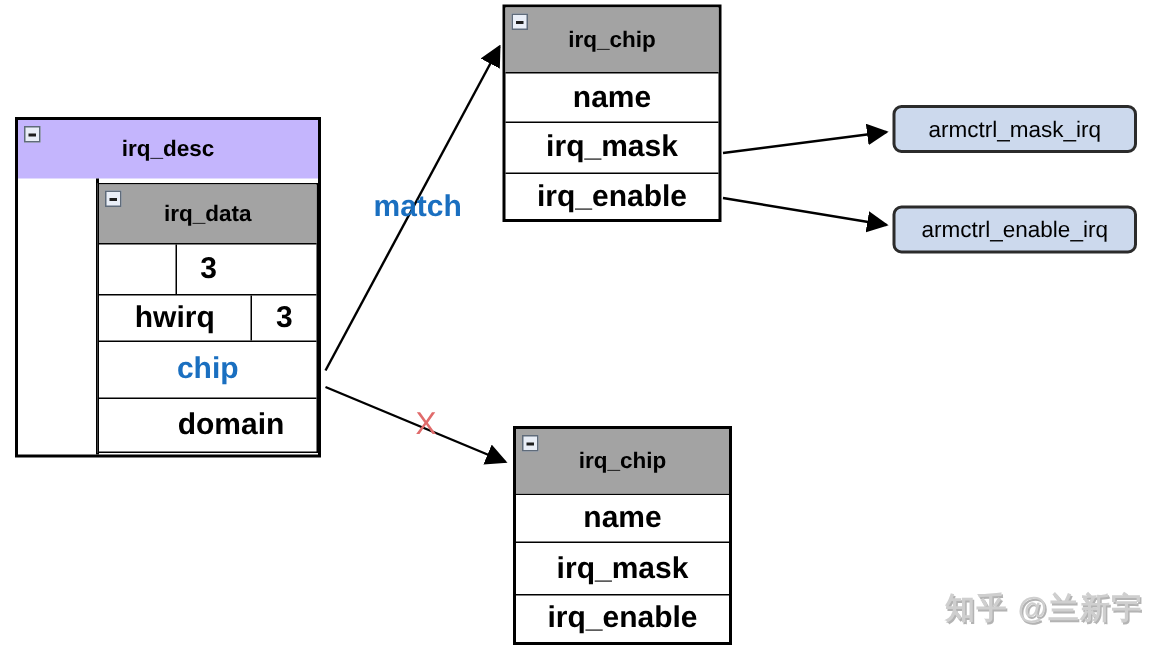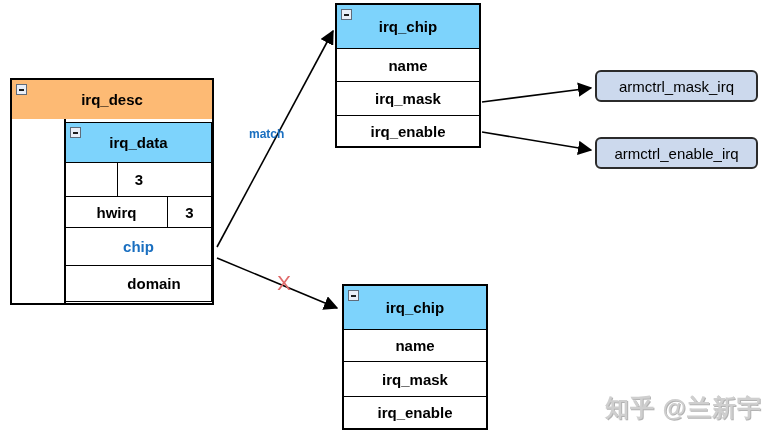--- a/index.html
+++ b/index.html
@@ -3,38 +3,38 @@
 <meta charset="utf-8">
 <style>
   html,body{margin:0;padding:0;}
   body{
     width:768px;height:438px;position:relative;background:#ffffff;
     font-family:"Liberation Sans", sans-serif;overflow:hidden;
   }
   .box{position:absolute;background:#fff;border:2px solid #000;box-sizing:border-box;z-index:2;}
   .hdr{position:relative;display:flex;align-items:center;justify-content:center;
        font-weight:bold;font-size:15px;color:#000;box-sizing:border-box;}
-  .hdr-dark{background:#fdba74;}
-  .hdr-light{background:#7dd3fc;}
+  .hdr-dark{background:#c4b5fd;}
+  .hdr-light{background:#a3a3a3;}
   .collapse{position:absolute;top:4px;left:4px;width:11px;height:11px;box-sizing:border-box;
             background:#e9eef7;border:1px solid #5f6b7a;display:flex;align-items:center;justify-content:center;}
   .collapse::after{content:'';width:5px;height:2px;background:#1d1d1d;}
   .trow{display:flex;align-items:flex-end;justify-content:center;border-top:1.5px solid #000;
-        font-weight:bold;font-size:15px;color:#000;box-sizing:border-box;}
+        font-weight:bold;font-size:20px;color:#000;box-sizing:border-box;}
   .ncell{flex:1;display:flex;align-items:center;justify-content:center;height:100%;}
   .vcell{width:44px;height:100%;border-left:1.5px solid #000;display:flex;align-items:center;justify-content:center;box-sizing:border-box;}
   .blue-text{color:#1a6fc0;}
   .gutter-line{position:absolute;left:52px;top:39px;bottom:0;width:2px;background:#000;}
   .func{position:absolute;width:163px;height:32px;background:#ccd9ed;border:2px solid #2b2b2b;
         border-radius:6px;display:flex;align-items:center;justify-content:center;
         font-weight:normal;font-size:15px;color:#000;box-sizing:border-box;z-index:2;}
   .edge-layer{position:absolute;left:0;top:0;width:768px;height:438px;z-index:3;pointer-events:none;}
-  .lbl-match{position:absolute;left:249px;top:127px;font-weight:bold;font-size:12px;color:#1a6fc0;z-index:4;}
+  .lbl-match{position:absolute;left:249px;top:127px;font-weight:bold;font-size:20px;color:#1a6fc0;z-index:4;}
   .lbl-x{position:absolute;left:277px;top:271px;font-size:21px;color:#e06b6b;z-index:4;font-family:"Liberation Sans",sans-serif;}
-  .watermark{position:absolute;right:6px;top:392px;font-size:24px;font-weight:bold;color:#cfcfcf;
+  .watermark{position:absolute;right:6px;top:392px;font-size:20px;font-weight:bold;color:#cfcfcf;
              text-shadow:1px 1px 0 #b3b3b3;z-index:4;letter-spacing:1px;}
 </style>
 </head>
 <body>
 
 <div class="box" style="left:10px;top:78px;width:204px;height:227px;">
   <div class="hdr hdr-dark" style="height:39px;">
     <span class="collapse"></span>
     <span>irq_desc</span>
   </div>

